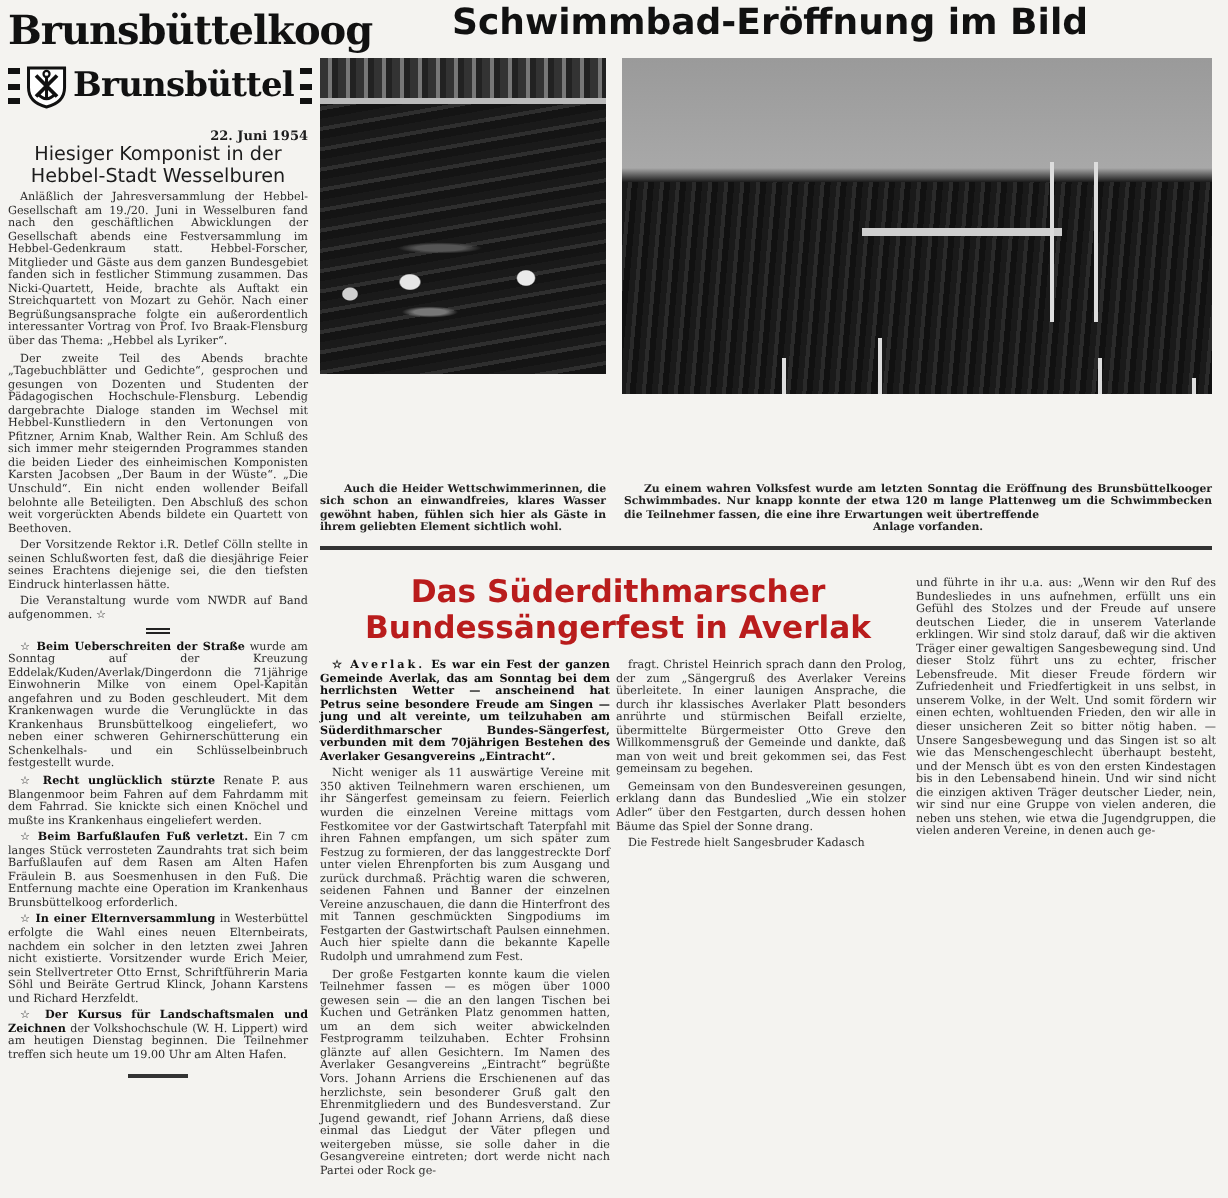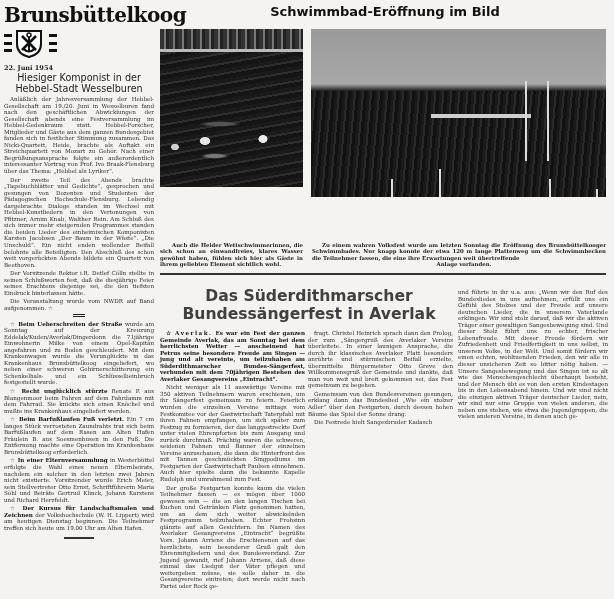--- a/index.html
+++ b/index.html
@@ -7,31 +7,31 @@
   body { position: relative; font-family: "DejaVu Serif", serif; color: #1c1c1c; }
   .abs { position: absolute; }
 
   
   .mast-1 { left: 4px; top: 4px; width: 150px; text-align: center; font-family: "DejaVu Serif", serif; font-weight: bold; font-size: 20px; letter-spacing: -0.5px; line-height: 22px; color: #111; }
   .mast-2row { left: 4px; top: 28px; width: 152px; height: 30px; display: flex; align-items: center; }
   .mast-bars { width: 8px; height: 18px; display:flex; flex-direction: column; justify-content: space-between; }
   .mast-bars span { display:block; height: 3px; background:#111; }
   .crest { width: 30px; height: 30px; margin: 0 2px; }
   .mast-2 { font-weight: bold; font-size: 17px; letter-spacing: -0.4px; color: #111; }
-  .date { left: 4px; top: 64px; width: 150px; text-align: left; font-size: 6.5px; font-weight: bold; }
+  .date { left: 4px; top: 64px; width: 150px; text-align: right; font-size: 6.5px; font-weight: bold; }
   .lhead { left: 4px; top: 72px; width: 150px; text-align: center; font-family: "DejaVu Sans", sans-serif; font-weight: normal; font-size: 9.6px; line-height: 11px; }
 
   .col { font-size: 5.6px; line-height: 6.55px; text-align: justify; color: #2a2a2a; }
   .col p { text-indent: 6px; margin-bottom: 2px; }
   .col b { color: #111; }
   .left-col { left: 4px; top: 96px; width: 150px; }
   .sep { margin: 2px auto 4px; width: 12px; border-top: 1px solid #222; border-bottom: 1px solid #222; height: 3px; }
   .endrule { margin: 6px auto 0; width: 30px; height: 1.5px; background:#333; }
 
-  .title-top { left: 170px; top: 4px; width: 430px; text-align: center; font-family: "DejaVu Sans", sans-serif; font-weight: bold; font-size: 13px; line-height: 16px; color:#111; }
+  .title-top { left: 170px; top: 4px; width: 430px; text-align: center; font-family: "DejaVu Sans", sans-serif; font-weight: bold; font-size: 18px; line-height: 16px; color:#111; }
 
   .photo { background: #161616; overflow: hidden; }
   .photo1 { left: 160px; top: 29px; width: 143px; height: 158px;
     background:
       radial-gradient(ellipse 8px 6px at 45px 112px, #e6e6e6 60%, transparent 70%),
       radial-gradient(ellipse 7px 6px at 103px 110px, #eaeaea 60%, transparent 70%),
       radial-gradient(ellipse 6px 5px at 15px 118px, #cfcfcf 60%, transparent 70%),
       radial-gradient(ellipse 20px 4px at 55px 127px, #777 40%, transparent 70%),
       radial-gradient(ellipse 30px 4px at 60px 95px, #555 40%, transparent 70%),
       repeating-linear-gradient(170deg, #1a1a1a 0 4px, #2e2e2e 4px 6px, #141414 6px 10px),
@@ -46,21 +46,21 @@
   .photo2 .tower { position:absolute; left:214px; top:52px; width:24px; height:80px; border-left:2px solid #ddd; border-right:2px solid #ddd; }
   .photo2 .post { position:absolute; width:2px; background:#ddd; }
 
   .cap { font-size: 5.4px; line-height: 6.4px; font-weight: bold; text-align: center; color:#222; }
   .cap1 { left: 160px; top: 242px; width: 143px; text-align: justify; text-indent: 12px; }
   .cap2 { left: 312px; top: 242px; width: 294px; text-indent: 10px; text-align: justify; }
   .cap2 .last { text-align:center; display:block; }
 
   .hrule { left: 160px; top: 273px; width: 446px; height: 2px; background:#333; }
 
-  .big-head { left: 170px; top: 288px; width: 278px; text-align: center; font-family: "DejaVu Sans", sans-serif; font-weight: bold; font-size: 15.6px; line-height: 17.5px; color:#404040; }
+  .big-head { left: 170px; top: 288px; width: 278px; text-align: center; font-family: "DejaVu Sans", sans-serif; font-weight: bold; font-size: 15.6px; line-height: 17.5px; color:#b91c1c; }
   .mid-col1 { left: 160px; top: 330px; width: 145px; }
   .mid-col2 { left: 308px; top: 330px; width: 145px; }
   .right-col { left: 458px; top: 289px; width: 150px; }
   .lead { font-weight: bold; color:#111; }
   .spaced { letter-spacing: 1.5px; }
 </style>
 </head>
 <body>
 
 <div class="abs mast-1">Brunsbüttelkoog</div>
@@ -69,20 +69,21 @@
       <span></span>
       <span></span>
       <span></span>
     </div>
   <svg class="crest" viewBox="0 0 30 30">
     <path d="M3 3 H27 V16 Q27 26 15 29 Q3 26 3 16 Z" fill="#fff" stroke="#111" stroke-width="2"></path>
     <path d="M8 8 L22 22 M22 8 L8 22" stroke="#111" stroke-width="2.5"></path>
     <circle cx="15" cy="7" r="2" fill="none" stroke="#111" stroke-width="1.5"></circle>
     <path d="M15 9 V24 M9 20 Q15 27 21 20" stroke="#111" stroke-width="2" fill="none"></path>
   </svg>
+  <div class="mast-2">Brunsbüttel</div>
   <div class="mast-bars" style="margin-left:3px">
       <span></span>
       <span></span>
       <span></span>
     </div>
 </div>
 <div class="abs date">22. Juni 1954</div>
 <div class="abs lhead">Hiesiger Komponist in der Hebbel-Stadt Wesselburen</div>
 
 <div class="abs col left-col">

